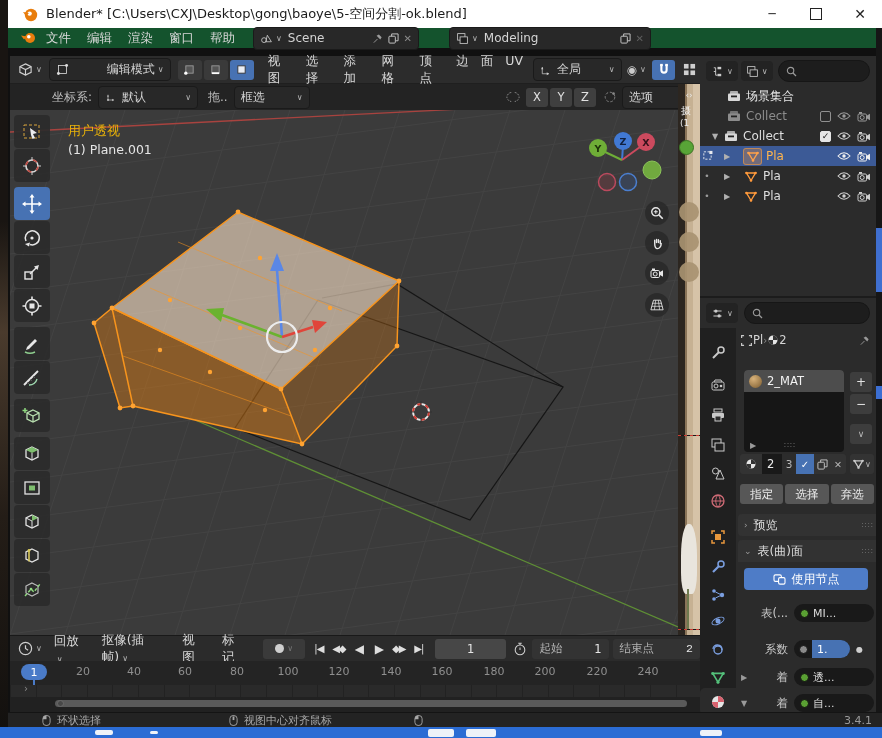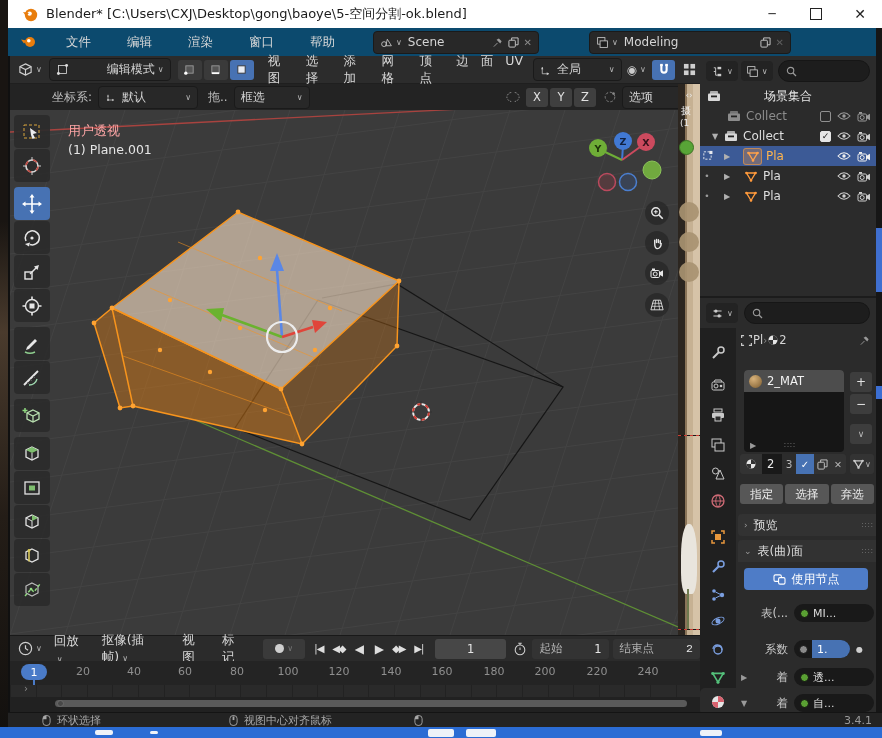--- a/index.html
+++ b/index.html
@@ -8,21 +8,21 @@
   .screen{position:relative;width:882px;height:738px;overflow:hidden;background:#101010;}
   .r{position:absolute;}
   .fx{display:flex;align-items:center;}
   .cv{font-size:8px;color:#b5b5b5;margin-left:3px;}
   .menu{padding:0 8px;color:#d8d8d8;font-size:12.5px;cursor:default;}
   .box{background:#282828;border:1px solid #1a1a1a;border-radius:4px;height:21px;display:flex;align-items:center;padding:0 6px;}
   
   .titlebar{left:8px;top:0;width:874px;height:28px;background:#ffffff;display:flex;align-items:center;color:#1b1b1b;}
   .wbtn{width:44px;height:28px;display:flex;align-items:center;justify-content:center;color:#222;font-size:12px;}
   
-  .topbar{left:8px;top:28px;width:874px;height:28px;background:#0c4a6e;display:flex;align-items:center;gap:20px;}
+  .topbar{left:8px;top:28px;width:874px;height:20px;background:#14532d;display:flex;align-items:center;}
   .tab{padding:4px 11px;font-size:12.5px;color:#9b9b9b;border-radius:5px 5px 0 0;}
   .tab.on{background:#3d3d3d;color:#f0f0f0;}
   
   .vph{left:10px;top:56px;width:690px;height:28px;background:#2c2c2c;display:flex;align-items:center;border-bottom:1px solid #1f1f1f;box-sizing:border-box;}
   .tset{left:10px;top:84px;width:690px;height:26px;background:#232323;display:flex;align-items:center;}
   .smb{width:24px;height:20px;background:#3a3a3a;border-radius:3px;display:flex;align-items:center;justify-content:center;margin-right:2px;}
   .smb.on{background:#4772b3;}
   .axbtn{width:22px;height:19px;background:#3f3f3f;border-radius:3px;color:#e2e2e2;display:flex;align-items:center;justify-content:center;margin-right:2px;font-size:11.5px;}
   
   .vp{left:10px;top:110px;width:668px;height:525px;background:#3b3b3b;overflow:hidden;}
@@ -388,21 +388,21 @@
         <circle cx="588" cy="38" r="9" fill="#6fae37"></circle>
         <circle cx="642" cy="60" r="9" fill="#71a93f" stroke="#8cc45a"></circle>
         <circle cx="597" cy="72" r="8.5" fill="rgba(160,60,72,0.25)" stroke="#bb4a5e" stroke-width="1.5"></circle>
         <circle cx="618" cy="72" r="8.5" fill="rgba(55,90,160,0.25)" stroke="#4b7fd0" stroke-width="1.5"></circle>
         <text x="613" y="35" text-anchor="middle" font-size="9.5" font-weight="bold" fill="#102040">Z</text>
         <text x="636" y="36" text-anchor="middle" font-size="9.5" font-weight="bold" fill="#33111a">X</text>
         <text x="588" y="42" text-anchor="middle" font-size="9.5" font-weight="bold" fill="#1c3208">Y</text>
       </g>
     </svg>
 
-    <div class="r" style="left:58px;top:12px;color:#fca5a5;font-size:13px;">用户透视</div>
+    <div class="r" style="left:58px;top:12px;color:#eab308;font-size:13px;">用户透视</div>
     <div class="r" style="left:58px;top:32px;color:#e5e5e5;font-size:12.5px;">(1) Plane.001</div>
 
     <div class="r tbar">
       <div class="tbtn">
           <svg width="22" height="22" viewBox="0 0 22 22">
             <rect x="3" y="4" width="15" height="13" fill="none" stroke="#d8a43c" stroke-dasharray="3 2"></rect>
             <polygon points="9,7 16,12 12,13 14,17 11.5,18 10,14" fill="#ececec"></polygon>
           </svg>
         </div>
       <div class="tbtn">
@@ -555,21 +555,21 @@
           </svg>
           <span class="cv">∨</span>
       </span>
       <span class="search" style="flex:1;margin-left:5px;">
         <svg width="11" height="11" viewBox="0 0 13 13" style="color:#9a9a9a">
             <use href="#i-mag"></use>
           </svg>
       </span>
     </div>
 
-    <div class="orow" style="padding-left:6px;gap:38px;">
+    <div class="orow" style="padding-left:26px;">
       <span class="icn16" style="color:#d8d8d8;">
           <svg width="14" height="12" viewBox="0 0 14 12">
             <use href="#i-box"></use>
           </svg>
         </span>
       <span class="olabel" style="color:#e8e8e8;">场景集合</span>
     </div>
     <div class="orow" style="padding-left:26px;">
       <span class="icn16" style="color:#8c8c8c;">
           <svg width="14" height="12" viewBox="0 0 14 12">

